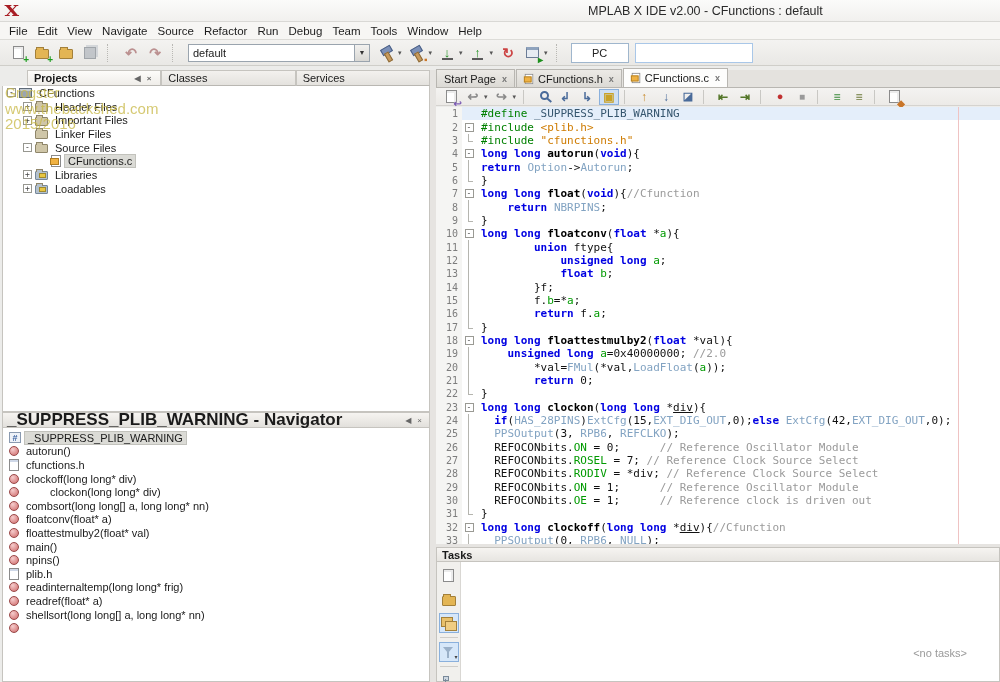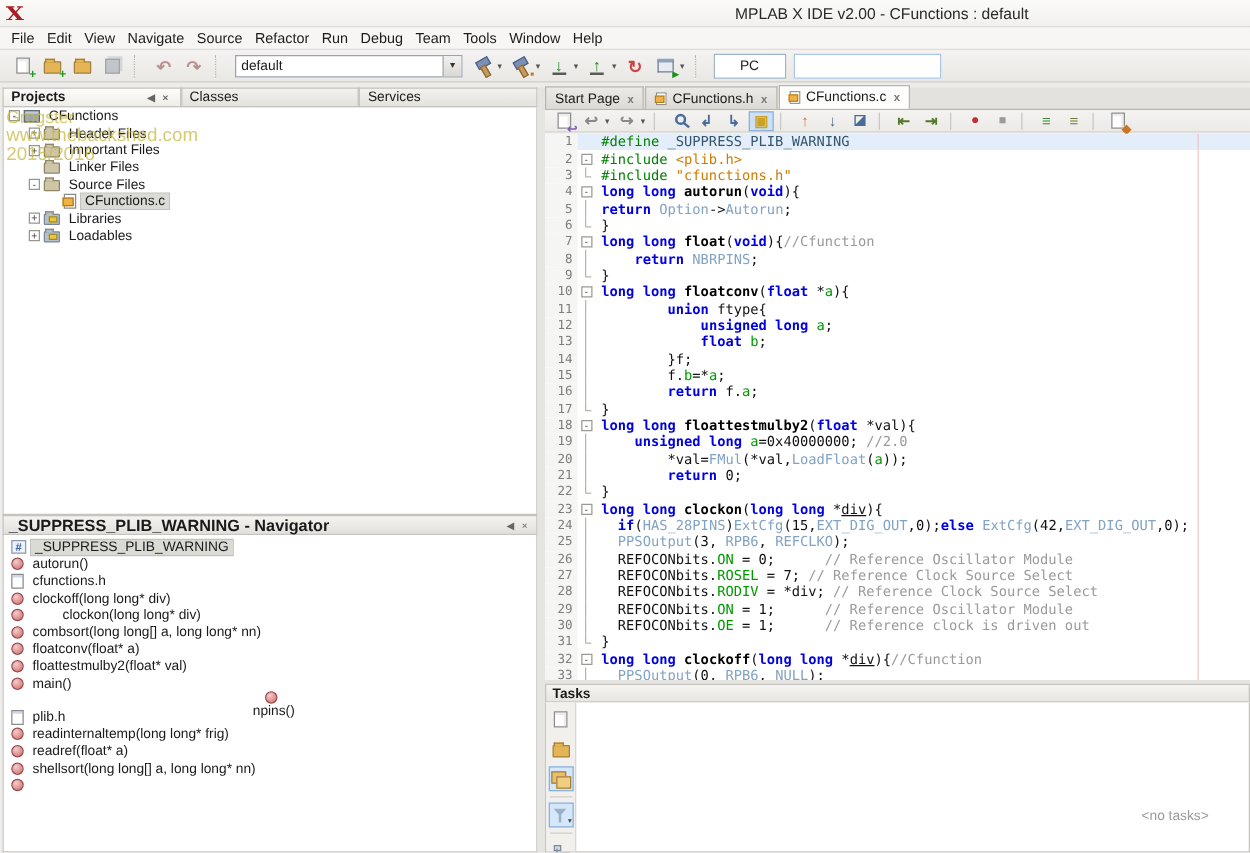--- a/index.html
+++ b/index.html
@@ -71,21 +71,21 @@
   .t-folder { width:13px; height:9px; background:#cfc6a8; border:1px solid #8f866a; border-radius:1px; position:relative; margin-top:2px; }
   .t-folder:before { content:""; position:absolute; top:-3px; left:0; width:5px; height:2px; background:inherit; border:1px solid #8f866a; border-bottom:none; }
   .t-folder.blue { background:#b4c1cd; border-color:#76889a; }
   .t-folder.blue:after { content:""; position:absolute; right:1px; bottom:1px; width:5px; height:3px; background:#e8c643; border:1px solid #a08a2c; }
   .t-cfile { width:10px; height:12px; background:#fff; border:1px solid #8b8b8b; position:relative; }
   .t-cfile:after { content:""; position:absolute; left:-2px; top:2px; width:7px; height:5px; background:#f0b243; border:1px solid #b07c20; }
   .tree-lbl { padding:0 3px; }
   .tree-lbl.sel { background:#dbdbd6; outline:1px solid #c2c2bc; }
 
   #nav-header { position:absolute; left:0; top:342px; width:428px; height:16px; background:linear-gradient(#f6f4f1,#e2e0dc); border:1px solid #c6c4bf; display:flex; align-items:center; padding:0 4px; }
-  #nav-header .lbl { flex:1; font-weight:bold; font-size:13px; }
+  #nav-header .lbl { flex:1; font-weight:bold; font-size:17px; }
   #nav-body { position:absolute; left:0; top:358px; width:428px; bottom:0; background:#fff; border:1px solid #c6c4bf; border-top:none; overflow:hidden; padding-top:3px; }
   .n-fn { width:10px; height:10px; border-radius:50%; background:radial-gradient(circle at 35% 30%, #f5cccc, #cf6a6a); border:1px solid #9a4848; }
   .n-hdr { width:10px; height:12px; background:#fff; border:1px solid #8b8b8b; box-shadow:inset 0 2px 0 #cfd8e8; }
   .n-macro { width:12px; height:11px; background:#eef2f8; border:1px solid #8a9ab0; color:#3a62a0; font-size:9px; font-weight:bold; text-align:center; line-height:10px; }
 
   
   #right-col { position:absolute; left:436px; top:70px; right:0; bottom:0; }
   #editor-tabs { height:18px; display:flex; align-items:flex-end; background:#e4e2de; border-bottom:1px solid #b8b6b1; }
   .etab { height:18px; display:flex; align-items:center; gap:4px; padding:0 7px; border:1px solid #b8b6b1; border-bottom:none; background:linear-gradient(#eceae6,#dcdad5); font-size:11px; margin-right:1px; }
   .etab.active { background:#fdfdfc; height:19px; }
@@ -234,21 +234,21 @@
       </span>
     </span>
     <span class="tb-dd">▾</span>
     <span class="tb-sep"></span>
     <div class="tb-field" style="width: 58px;">PC</div>
     <div class="tb-field lite" style="width: 118px;"></div>
   </div>
 
 <div id="left-col">
   <div id="left-tabs">
-      <div class="ltab active" style="flex: 1 1 0%;">
+      <div class="ltab active" style="flex: 1 1 0%; margin-left: 25px;">
         <span class="lbl">Projects</span>
         <span class="mini-btn">◀</span>
         <span class="mini-btn">×</span>
       </div>
       <div class="ltab" style="flex: 1 1 0%;">
         <span class="lbl">Classes</span>
       </div>
       <div class="ltab" style="flex: 1 1 0%;">
         <span class="lbl">Services</span>
       </div>
@@ -371,21 +371,21 @@
           <span class="n-fn" style="display: block;"></span>
         </span>
         <span class="tree-lbl">floattestmulby2(float* val)</span>
       </div>
       <div class="tree-row" style="padding-left: 6px; height: 13.6px;">
         <span class="t-ico">
           <span class="n-fn" style="display: block;"></span>
         </span>
         <span class="tree-lbl">main()</span>
       </div>
-      <div class="tree-row" style="padding-left: 6px; height: 13.6px; flex-direction: column;">
+      <div class="tree-row" style="padding-left: 6px; height: 13.6px;">
         <span class="t-ico">
           <span class="n-fn" style="display: block;"></span>
         </span>
         <span class="tree-lbl">npins()</span>
       </div>
       <div class="tree-row" style="padding-left: 6px; height: 13.6px;">
         <span class="t-ico">
           <span class="n-hdr" style="display: block;"></span>
         </span>
         <span class="tree-lbl">plib.h</span>

